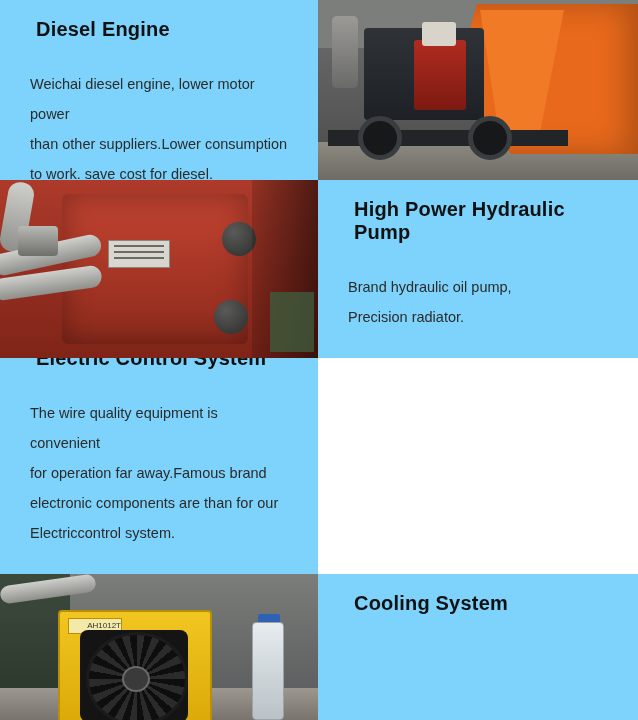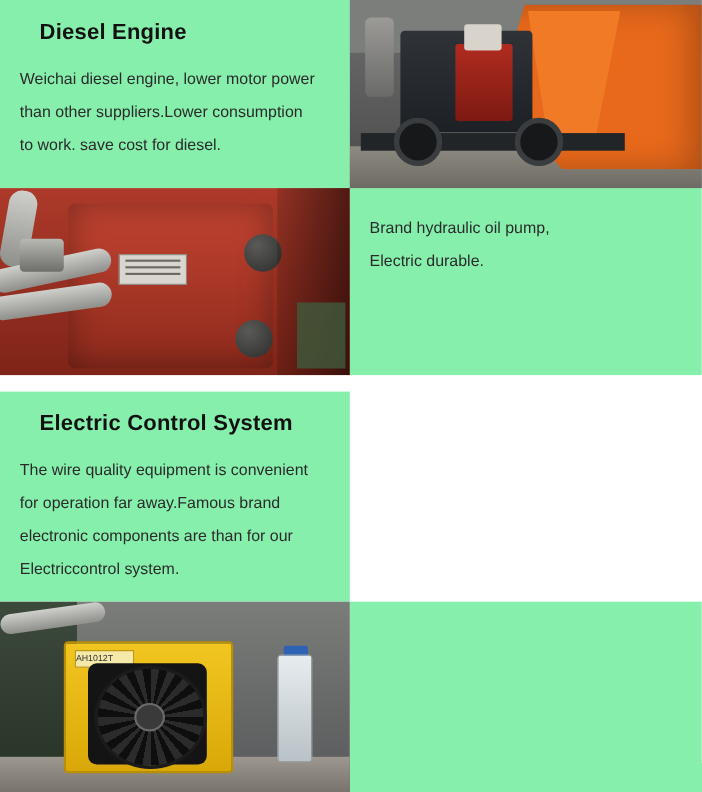--- a/index.html
+++ b/index.html
@@ -26,21 +26,21 @@
     box-sizing: border-box;
   }
   .row-1 { height: 180px; }
   .row-2 { height: 178px; }
   .row-3 { height: 216px; align-items: flex-end; }
   .row-4 { height: 182px; }
 
   .cell-text {
     box-sizing: border-box;
     padding: 18px 14px 10px 14px;
-    background: #86efac;
+    background: #7dd3fc;
     display: flex;
     flex-direction: column;
     justify-content: flex-start;
     overflow: hidden;
   }
   .cell-img {
     box-sizing: border-box;
     position: relative;
     overflow: hidden;
     background: #5a5a58;
@@ -51,21 +51,21 @@
   h2.title {
     margin: 0 0 12px 0;
     font-size: 20px;
     font-weight: bold;
     letter-spacing: 0.2px;
     color: #111;
   }
   .title-pad-s { padding-left: 22px; }
 
   p.body {
-    margin: 4px;
+    margin: 16px;
     font-size: 14.5px;
     line-height: 30px;
     color: #2b2b2b;
   }
   p.body span { display: block; }
 
   
   .img1 { background: linear-gradient(#6d6f6e, #4a4a49); }
   .i1-floor {
     position: absolute; left: 0; bottom: 0; width: 100%; height: 38px;
@@ -215,21 +215,21 @@
     background: linear-gradient(#3c4a3c, #263026);
   }
   .i4-body {
     position: absolute; left: 58px; top: 36px; width: 150px; height: 116px;
     background: linear-gradient(#f2c620, #d9a808);
     border: 2px solid #b98f06; border-radius: 4px;
   }
   .i4-label {
     position: absolute; left: 68px; top: 44px; width: 52px; height: 14px;
     background: #f4e9a8; border: 1px solid #b98f06;
-    font-size: 8px; line-height: 14px; text-align: left; color: #333;
+    font-size: 8px; line-height: 14px; text-align: right; color: #333;
     font-family: "Liberation Sans", sans-serif;
   }
   .i4-fan-housing {
     position: absolute; left: 80px; top: 56px; width: 108px; height: 92px;
     border-radius: 8px; background: #141414;
   }
   .i4-fan {
     position: absolute; left: 86px; top: 58px; width: 96px; height: 88px;
     border-radius: 50%;
     background: repeating-conic-gradient(#2b2b2b 0 10deg, #0e0e0e 10deg 20deg);
@@ -298,23 +298,24 @@
       <div class="i2-boss i2-b1"></div>
       <div class="i2-boss i2-b2"></div>
       <div class="i2-pipe i2-p3"></div>
       <div class="i2-pipe i2-p1"></div>
       <div class="i2-pipe i2-p2"></div>
       <div class="i2-fitting"></div>
       <div class="i2-dark"></div>
       <div class="i2-green"></div>
     </div>
     <div class="cell-text w-right">
+      <h2 class="title title-pad-s">High Power Hydraulic Pump</h2>
       <p class="body">
         <span>Brand hydraulic oil pump,</span>
-        <span>Electric durable.</span>
+        <span>Precision radiator.</span>
       </p>
     </div>
   </div>
 
   <div class="row row-3">
     <div class="cell-text w-left">
       <h2 class="title title-pad-s">Electric Control System</h2>
       <p class="body">
         <span>The wire quality equipment is convenient</span>
         <span>for operation far away.Famous brand</span>
@@ -353,16 +354,17 @@
       <div class="i4-floor"></div>
       <div class="i4-body"></div>
       <div class="i4-label">AH1012T</div>
       <div class="i4-fan-housing"></div>
       <div class="i4-fan"></div>
       <div class="i4-hub"></div>
       <div class="i4-bottle-cap"></div>
       <div class="i4-bottle"></div>
     </div>
     <div class="cell-text w-right">
+      <h2 class="title title-pad-s">Cooling System</h2>
     </div>
   </div>
 
 </div>
 
 </body></html>

